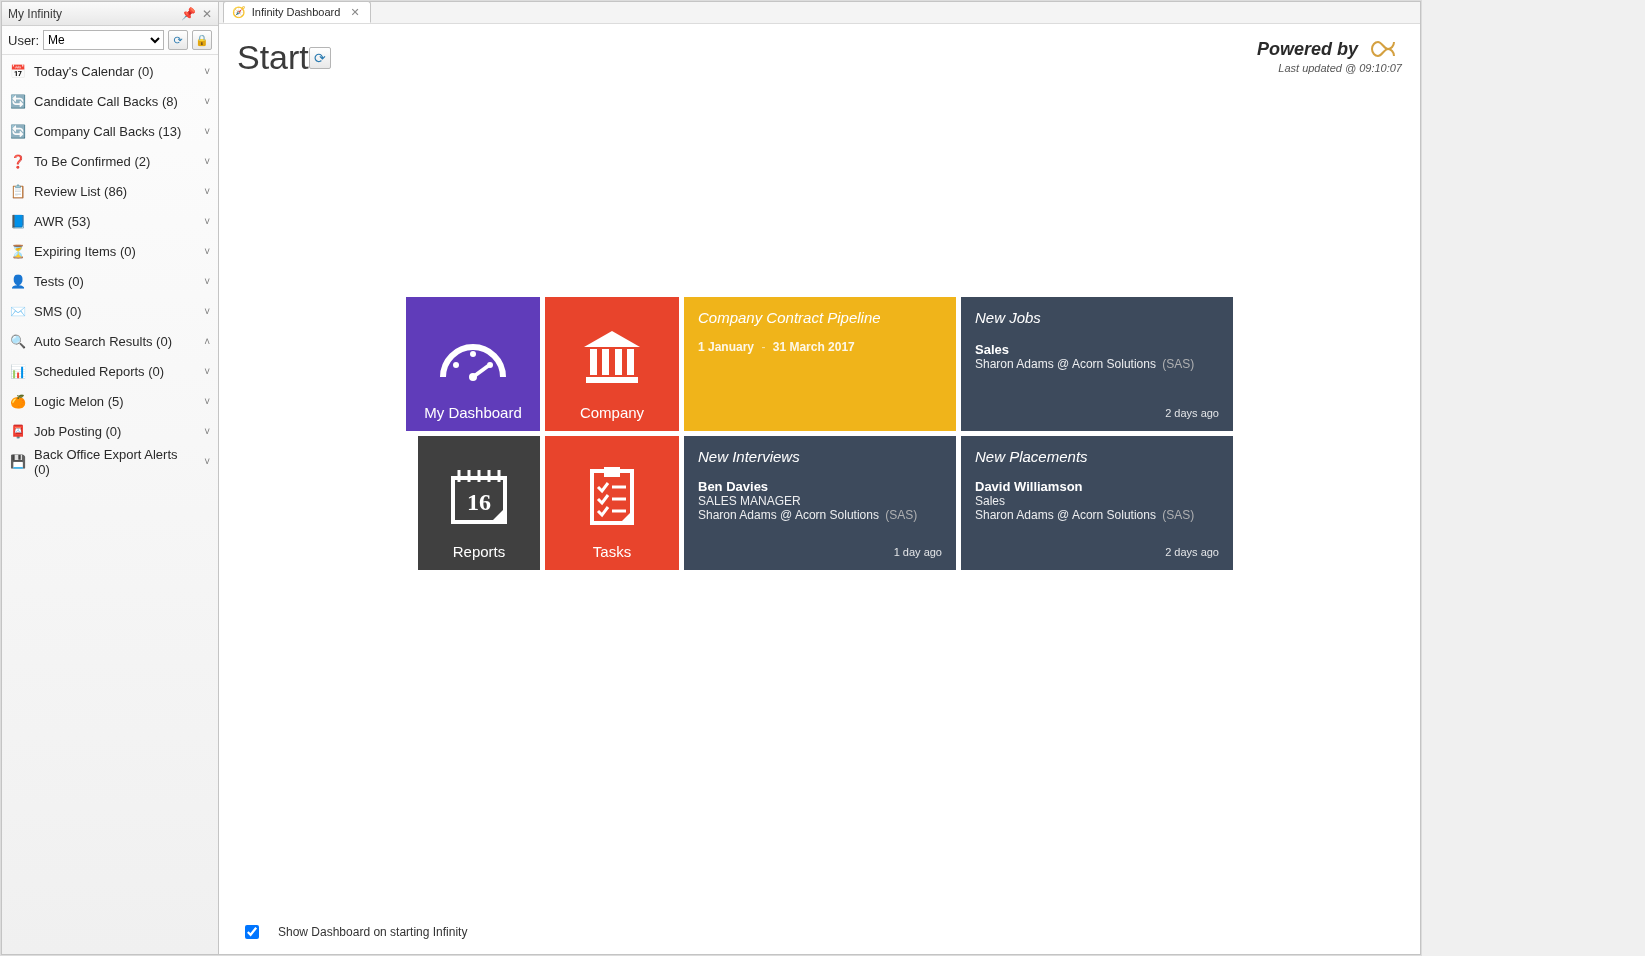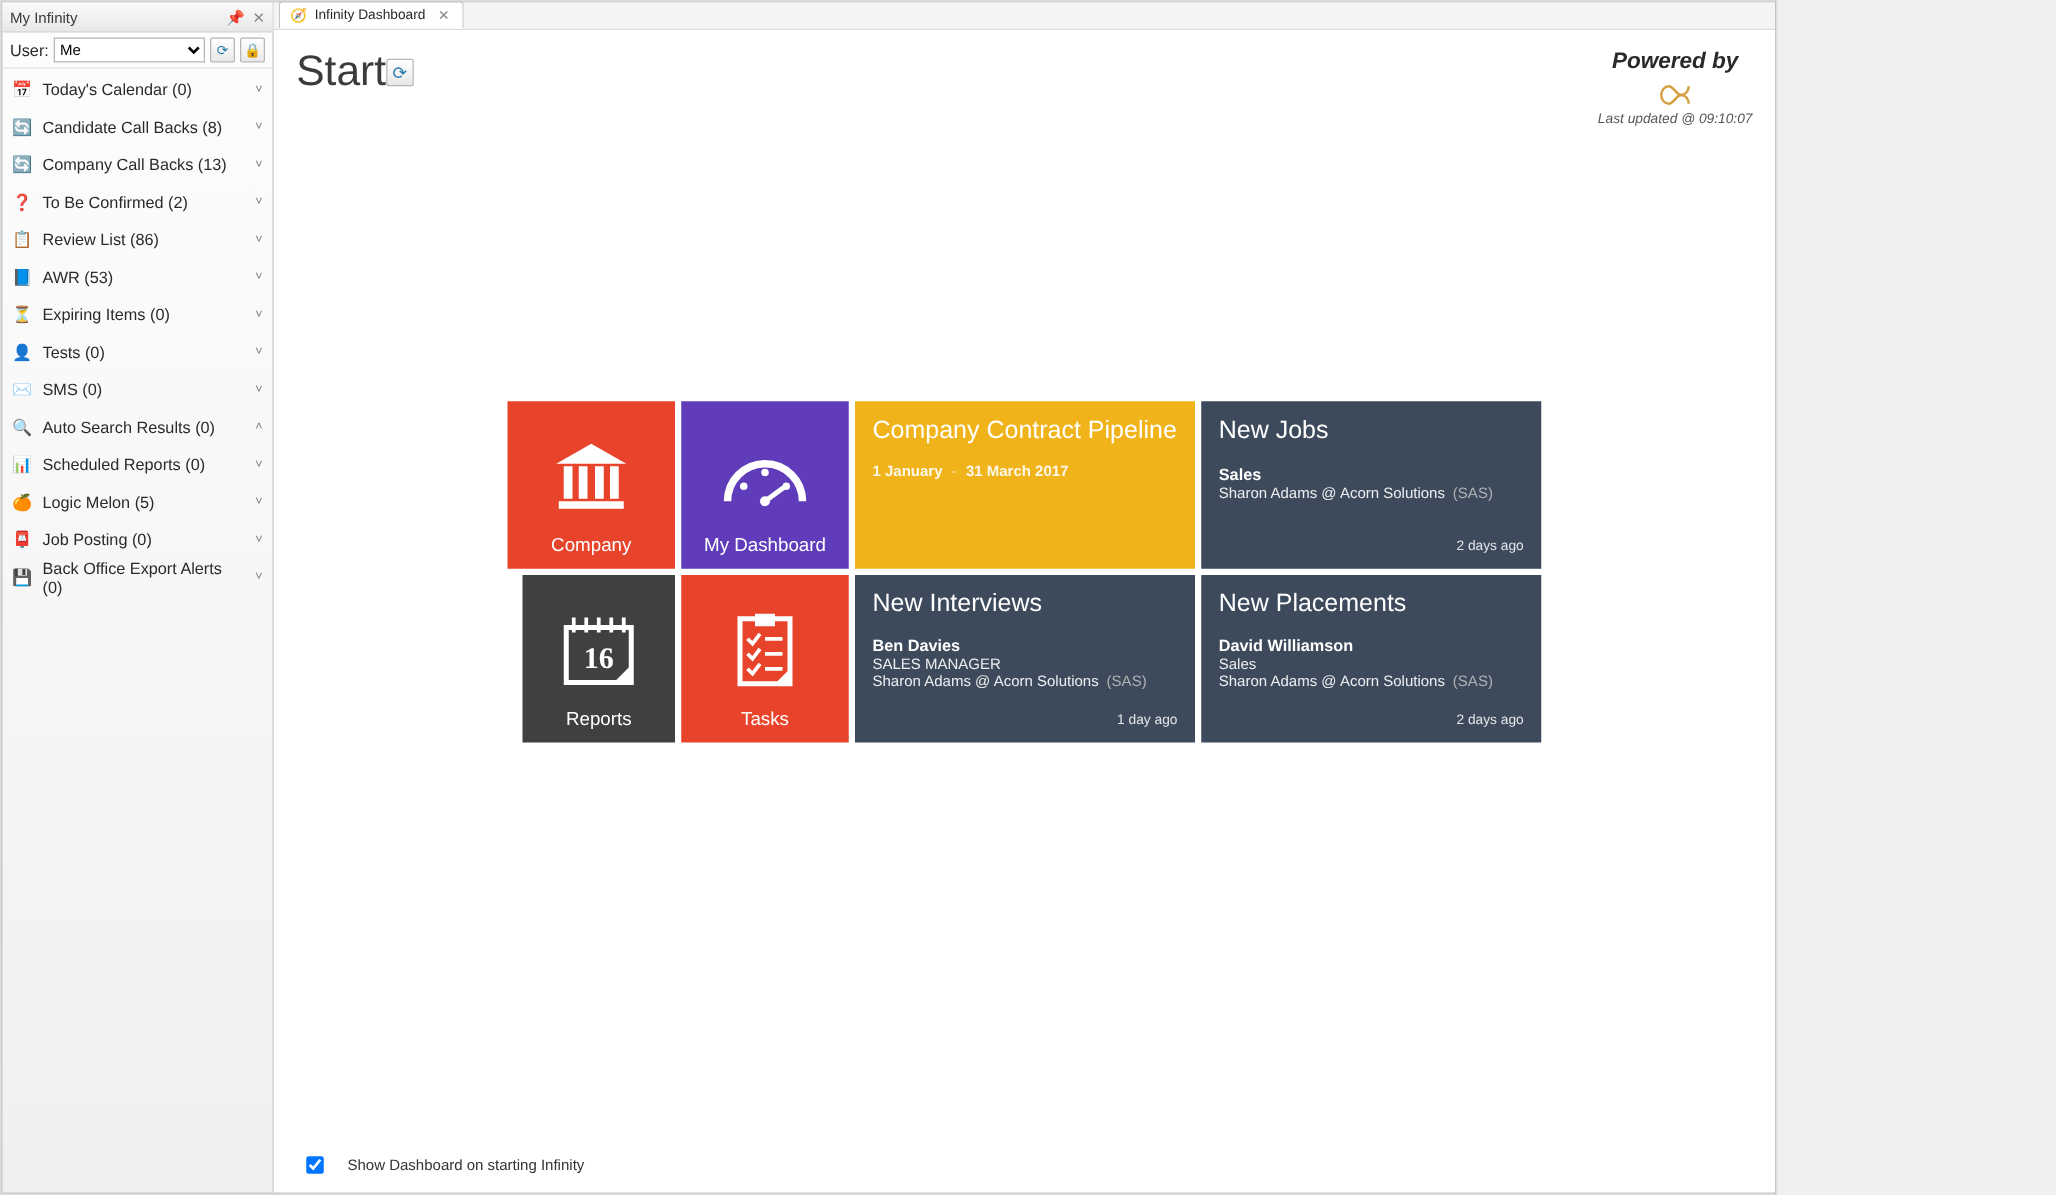--- a/index.html
+++ b/index.html
@@ -20,29 +20,29 @@
   
   .main { flex:1; display:flex; flex-direction:column; background:#fff; border:1px solid #c4c4c4; border-left:none;}
   .tabbar { height:22px; background:#f4f4f4; border-bottom:1px solid #dcdcdc; display:flex; align-items:flex-end;}
   .tab { height:22px; padding:0 10px 0 8px; background:#fff; border:1px solid #c4c4c4; border-bottom:1px solid #fff; display:flex; align-items:center; gap:6px; font-size:11px; margin-left:4px; border-top-left-radius:3px; border-top-right-radius:3px;}
   .tab .close { color:#888; font-size:11px; cursor:pointer; padding-left:4px;}
   .content { flex:1; position:relative; padding:14px 18px 10px 18px; display:flex; flex-direction:column;}
   .header-row { display:flex; justify-content:space-between; align-items:flex-start;}
   .start-title { font-size:34px; color:#3b3b3b; font-weight:400; display:flex; align-items:center; }
   .small-refresh { width:22px; height:22px; border:1px solid #b5b5b5; background:linear-gradient(#fff,#e8e8e8); display:flex; align-items:center; justify-content:center; font-size:14px; cursor:pointer; border-radius:2px; color:#2a7ab0;}
   .powered { text-align:right;}
-  .powered .pb { font-style:italic; font-weight:700; font-size:18px; color:#2a2a2a; display:flex; align-items:center; justify-content:flex-end; gap:6px;flex-direction:column;}
+  .powered .pb { font-style:italic; font-weight:700; font-size:18px; color:#2a2a2a; display:flex; align-items:center; justify-content:flex-end; gap:6px;}
   .powered .ts { font-style:italic; font-size:11px; color:#555; margin-top:2px;}
   .tiles-wrap { flex:1; display:flex; align-items:flex-start; justify-content:center; padding-top:220px;}
   .tiles { display:grid; grid-template-columns:134px 134px 272px 272px; grid-auto-rows:134px; gap:5px;}
   .tile { color:#fff; display:flex; flex-direction:column; padding:12px 14px; cursor:pointer; font-family:"Segoe UI Light","Segoe UI",sans-serif;}
   .tile.square { align-items:center; justify-content:flex-end; text-align:center; padding-bottom:10px;}
   .tile.square .tile-icon { flex:1; display:flex; align-items:center; justify-content:center;}
   .tile.square .tile-label { font-size:15px; font-weight:400;}
-  .tile .tile-title { font-size:20px; margin-bottom:6px;}
+  .tile .tile-title { font-size:15px; margin-bottom:6px;font-style:italic;}
   .tile .sub { font-size:12px; opacity:0.9;}
   .tile .amount { font-size:32px; margin-top:14px; letter-spacing:1px;}
   .tile .footer-time { margin-top:auto; align-self:flex-end; font-size:11px; opacity:0.85;}
   .tile .strong { font-weight:700; font-size:13px;}
   .tile .muted { color:#bbb; font-size:12px;}
   .purple { background:#603cba;}
   .orange { background:#e8442c;}
   .yellow { background:#f0b41a;}
   .slate  { background:#3d4a5c;}
   .blue   { background:#404040;margin-left:12px;}
@@ -170,46 +170,46 @@
                 </svg>
             </span>
           </div>
           <div class="ts">Last updated @ 09:10:07</div>
         </div>
       </div>
 
       <div class="tiles-wrap">
         <div class="tiles">
 
+          <div class="tile square purple">
+            <div class="tile-icon">
+              <svg width="70" height="50" viewBox="0 0 70 50">
+                  <path d="M5 45 A30 30 0 0 1 65 45" fill="none" stroke="#fff" stroke-width="6"></path>
+                  <circle cx="18" cy="33" r="3" fill="#fff"></circle>
+                  <circle cx="35" cy="22" r="3" fill="#fff"></circle>
+                  <circle cx="52" cy="33" r="3" fill="#fff"></circle>
+                  <line x1="35" y1="45" x2="50" y2="34" stroke="#fff" stroke-width="4"></line>
+                  <circle cx="35" cy="45" r="4" fill="#fff"></circle>
+                </svg>
+            </div>
+            <div class="tile-label">My Dashboard</div>
+          </div>
+
           <div class="tile square orange">
             <div class="tile-icon">
               <svg width="64" height="56" viewBox="0 0 64 56">
                   <polygon points="32,2 60,18 4,18" fill="#fff"></polygon>
                   <rect x="6" y="48" width="52" height="6" fill="#fff"></rect>
                   <rect x="10" y="20" width="7" height="26" fill="#fff"></rect>
                   <rect x="22" y="20" width="7" height="26" fill="#fff"></rect>
                   <rect x="35" y="20" width="7" height="26" fill="#fff"></rect>
                   <rect x="47" y="20" width="7" height="26" fill="#fff"></rect>
                 </svg>
             </div>
             <div class="tile-label">Company</div>
-          </div>
-
-          <div class="tile square purple">
-            <div class="tile-icon">
-              <svg width="70" height="50" viewBox="0 0 70 50">
-                  <path d="M5 45 A30 30 0 0 1 65 45" fill="none" stroke="#fff" stroke-width="6"></path>
-                  <circle cx="18" cy="33" r="3" fill="#fff"></circle>
-                  <circle cx="35" cy="22" r="3" fill="#fff"></circle>
-                  <circle cx="52" cy="33" r="3" fill="#fff"></circle>
-                  <line x1="35" y1="45" x2="50" y2="34" stroke="#fff" stroke-width="4"></line>
-                  <circle cx="35" cy="45" r="4" fill="#fff"></circle>
-                </svg>
-            </div>
-            <div class="tile-label">My Dashboard</div>
           </div>
 
           <div class="tile yellow">
             <div class="tile-title">Company Contract Pipeline</div>
             <div class="sub" style="margin-top:8px;">
               <b>1 January</b>
               <span style="opacity:.7;padding:0 4px;">-</span>
               <b>31 March 2017</b>
             </div>
           </div>

